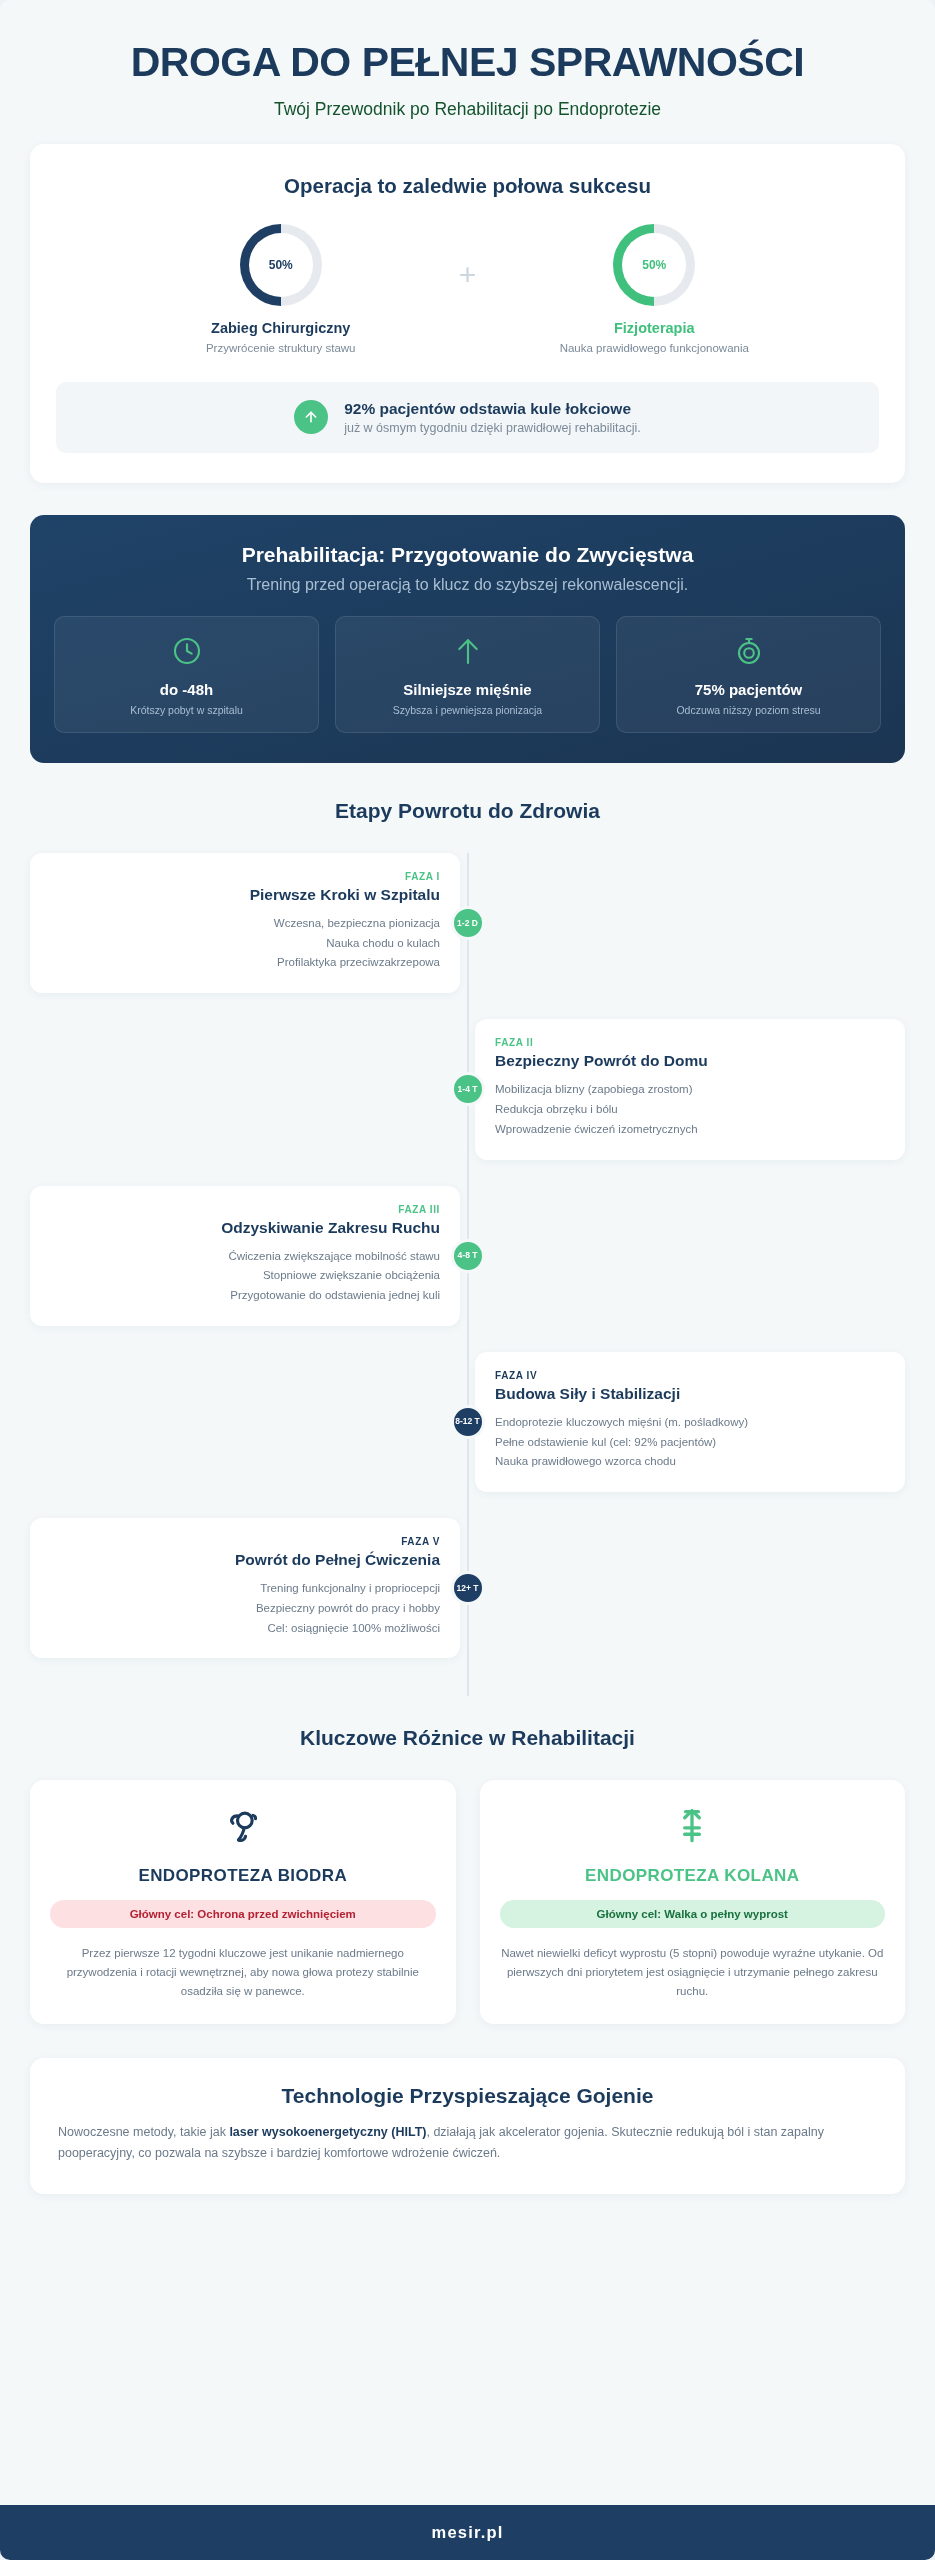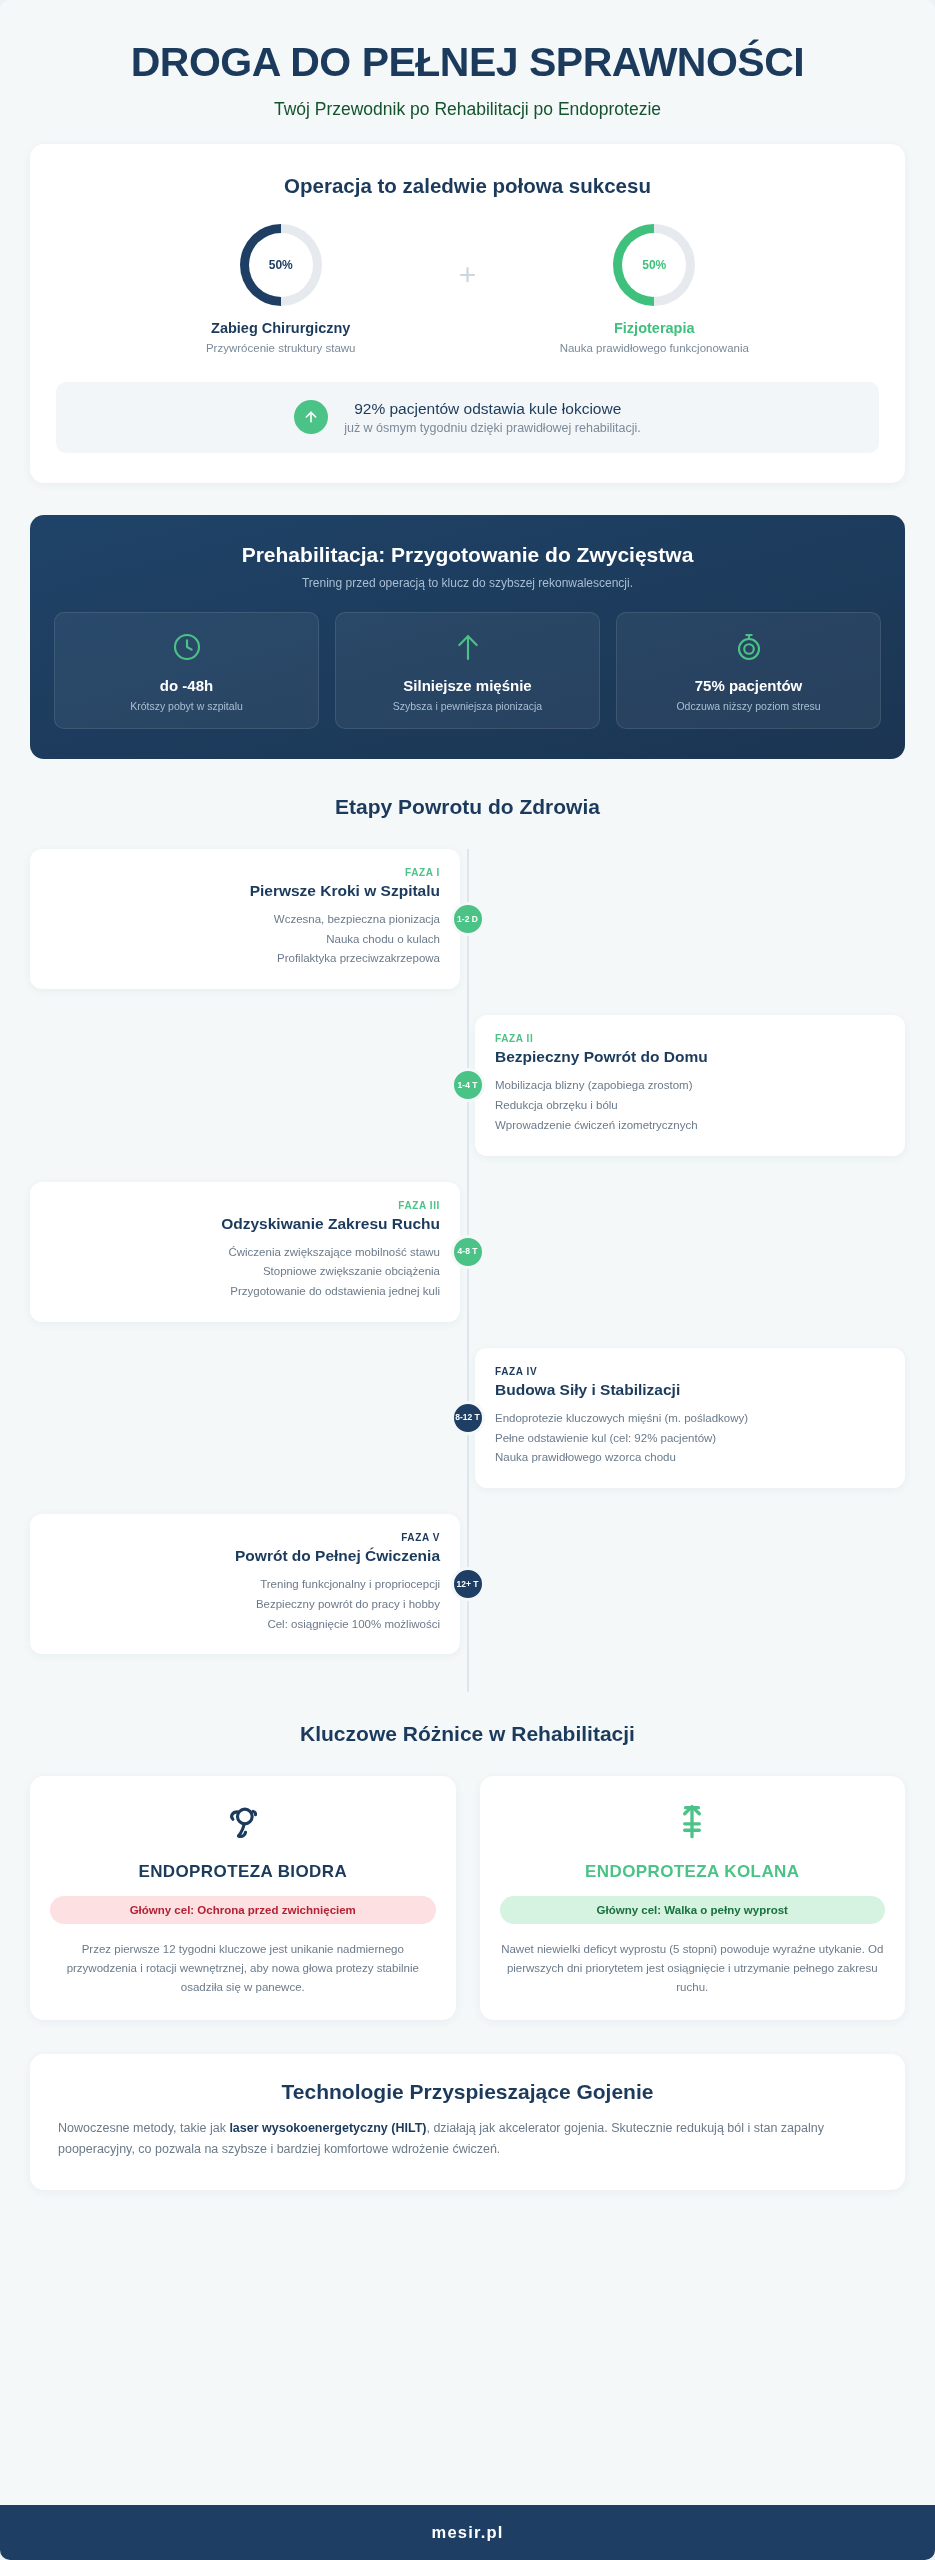--- a/index.html
+++ b/index.html
@@ -134,21 +134,21 @@
     gap: 16px;
   }
   .circle-icon {
     width: 34px; height: 34px;
     border-radius: 50%;
     background: #4bc286;
     flex: 0 0 34px;
     display: flex; align-items: center; justify-content: center;
   }
   .highlight .h-title {
-    font-size: 15.5px; font-weight: normal; color: #1b3a5c; margin-left: 10px;
+    font-size: 15.5px; font-weight: bold; color: #1b3a5c;
   }
   .highlight .h-sub {
     font-size: 12.5px; color: #7b8a99; margin-top: 3px;
   }
 
   
   .dark-card {
     background: linear-gradient(165deg, #1f4368 0%, #1b3552 100%);
     border-radius: 14px;
     padding: 28px 24px 30px 24px;
@@ -156,21 +156,21 @@
   }
   .dark-card h2 {
     text-align: center;
     color: #ffffff;
     font-size: 21px;
     font-weight: bold;
   }
   .dark-card .dark-sub {
     text-align: center;
     color: #a9bed2;
-    font-size: 12px;
+    font-size: 16px;
     margin-top: 9px;
     margin-bottom: 22px;
   }
   .prehab-row {
     display: flex;
     gap: 16px;
   }
   .prehab-box {
     flex: 1;
     background: rgba(255,255,255,0.055);

